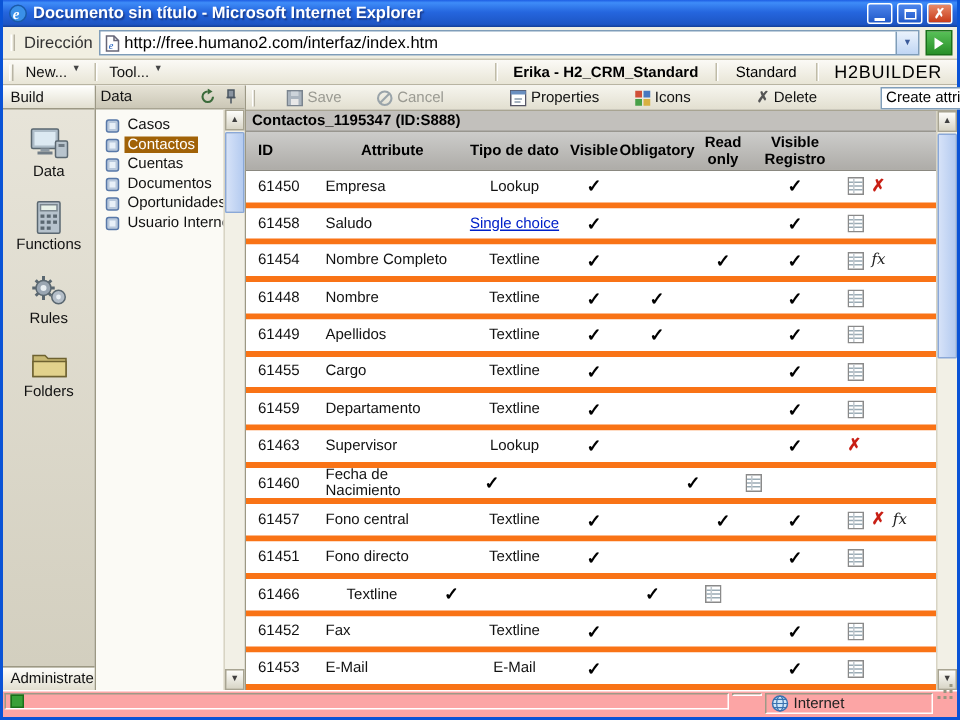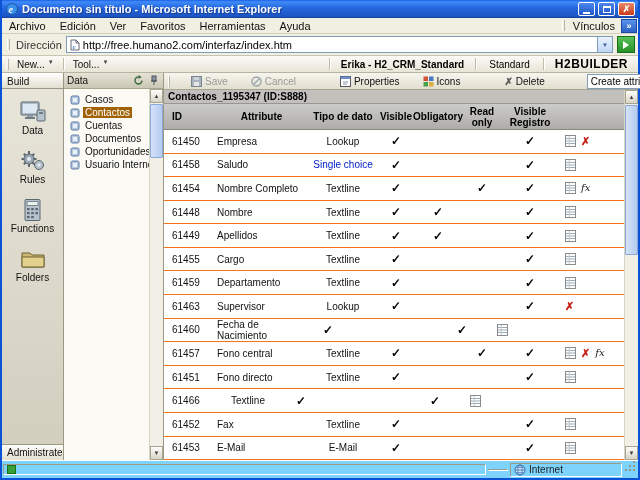--- a/index.html
+++ b/index.html
@@ -34,21 +34,21 @@
   .go-btn{width:18px;height:17px;background:linear-gradient(#58C058,#289028);border:1px solid #1A701A;display:flex;align-items:center;justify-content:center}
   .go-arrow{width:0;height:0;border-left:6px solid #fff;border-top:4px solid transparent;border-bottom:4px solid transparent}
 
   
   .apptb{height:17px;flex:0 0 17px;display:flex;align-items:center;background:linear-gradient(#FBFAF6,#E8E5D6);border-bottom:1px solid #B8B4A2;padding:0 2px;font-size:10px}
   .flat-btn{padding:1px 6px;display:flex;align-items:flex-start;gap:3px;color:#111;white-space:nowrap}
   .dd{font-size:6px;color:#444}
   .vsep{width:1px;height:12px;background:#C0BCA8;margin:0 3px;box-shadow:1px 0 0 #fff}
   .ctx-user{font-weight:bold;padding:0 8px;white-space:nowrap}
   .ctx-profile{padding:0 10px;white-space:nowrap}
-  .brand{font-weight:bold;font-size:12px;letter-spacing:.5px;padding:0 8px;color:#000;white-space:nowrap}
+  .brand{font-weight:normal;font-size:12px;letter-spacing:.5px;padding:0 8px;color:#000;white-space:nowrap}
   .spacer{flex:1}
 
   
   .main{flex:1;display:flex;min-height:0;background:#fff}
   .sidebar{width:62px;flex:0 0 62px;background:linear-gradient(180deg,#E8E5DA,#D2CEBE);border-right:1px solid #9C9884;display:flex;flex-direction:column}
   .build-btn,.admin-btn{height:16px;flex:0 0 16px;background:linear-gradient(#FDFDFA,#E2DFD0);border-top:1px solid #fff;border-bottom:1px solid #9C9884;display:flex;align-items:center;padding-left:5px;font-size:10px;color:#111}
   .admin-btn{border-top:1px solid #9C9884;border-bottom:none}
   .side-items{flex:1;display:flex;flex-direction:column;align-items:center;padding-top:12px;gap:14px}
   .side-item{display:flex;flex-direction:column;align-items:center;gap:2px;width:100%}
   .side-icon{height:22px;display:flex;align-items:center;justify-content:center}
@@ -74,46 +74,46 @@
   .ct-sel{height:15px;background:#fff;border:1px solid #7F9DB9;display:flex;align-items:center;font-size:10px;margin:0 2px}
   .sel-val{padding:0 3px;white-space:nowrap}
   .sel-arrow{width:13px;height:13px;background:linear-gradient(#EAF2FC,#BCD4F4);border-left:1px solid #9CB4D8;display:flex;align-items:center;justify-content:center;font-size:6px;color:#3A5A9A}
   .content-body{flex:1;display:flex;min-height:0}
   .table-col{flex:1;display:flex;flex-direction:column;min-width:0}
   .section-header{height:14px;flex:0 0 14px;background:#C2C0BC;border-bottom:1px solid #98968F;font-weight:bold;font-size:10px;display:flex;align-items:center;padding-left:4px;color:#000}
   .thead{height:26px;flex:0 0 26px;display:flex;background:linear-gradient(#CCCCCA,#AEACA8);border-bottom:1px solid #8A8880;font-weight:bold;font-size:10px;color:#000}
   .th{display:flex;align-items:center;justify-content:center;text-align:center;line-height:1.1;padding:1px}
   .th.col-id{justify-content:flex-start;padding-left:8px}
   .trows{flex:1;display:flex;flex-direction:column;background:#fff}
-  .trow{flex:1;display:flex;align-items:center;border-bottom:1px solid #f97316;font-size:10px;color:#111;background:#fff;min-height:0}
+  .trow{flex:1;display:flex;align-items:center;border-bottom:4px solid #f97316;font-size:10px;color:#111;background:#fff;min-height:0}
   .td{display:flex;align-items:center;height:100%}
   .col-id{width:50px;flex:0 0 50px}
   .td.col-id{padding-left:8px}
   .col-attr{width:95px;flex:0 0 95px}
   .td.col-attr{padding-left:3px}
   .col-tipo{width:68px;flex:0 0 68px;justify-content:center;text-align:right}
   .col-visible{width:38px;flex:0 0 38px}
   .col-obligatory{width:46px;flex:0 0 46px}
   .col-readonly{width:42px;flex:0 0 42px}
   .col-vr{width:54px;flex:0 0 54px}
   .col-actions{flex:1;gap:5px;padding-left:8px}
   .chk{justify-content:center;font-weight:bold;font-size:12px;color:#000}
-  .link{color:#0020C8;}
+  .link{color:#0020C8;text-decoration:underline}
   .act{display:flex;align-items:center;font-size:10px;line-height:1}
   .act-delete{color:#C81E14;font-weight:bold;font-size:11px}
   .act-formula{font-style:italic;font-family:"DejaVu Serif",serif;color:#222}
 
   
   .vscroll{width:14px;flex:0 0 14px;background:#F2F0E6;border-left:1px solid #D8D4C4;display:flex;flex-direction:column}
   .sb-btn{height:14px;flex:0 0 14px;background:linear-gradient(#FDFDFB,#D8D5C6);border:1px solid #A8A492;display:flex;align-items:center;justify-content:center;font-size:6px;color:#404040}
   .sb-track{flex:1;position:relative}
   .sb-thumb{position:absolute;top:1px;left:0;right:0;background:linear-gradient(90deg,#D6E2F8,#B4CBF0);border:1px solid #8AA8D8;border-radius:1px}
 
   
-  .statusbar{height:18px;flex:0 0 18px;background:#7dd3fc;border-top:1px solid #fff;display:flex;align-items:center;padding:1px 1px 1px 1px;gap:2px;font-size:10px}
+  .statusbar{height:18px;flex:0 0 18px;background:#fca5a5;border-top:1px solid #fff;display:flex;align-items:flex-start;padding:1px 1px 1px 1px;gap:2px;font-size:10px}
   .pane{border:1px solid;border-color:#9D9A87 #FFF #FFF #9D9A87;display:flex;align-items:center;color:#222;padding:0 3px;gap:3px}
   .pane-main{flex:1}
   .pane-small{width:20px}
   .pane-zone{width:112px}
   .status-dot{width:9px;height:9px;background:#38A038;border:1px solid #1A701A}
   .grip{width:13px;display:flex;align-items:flex-end;justify-content:flex-end;padding:2px}
   .grip i{display:block;width:2px;height:2px;background:#979680;box-shadow:-4px 0 0 #979680,-8px 0 0 #979680,0 -4px 0 #979680,-4px -4px 0 #979680,0 -8px 0 #979680}
 </style>
 </head>
 <body>
@@ -130,35 +130,20 @@
     <span class="tb-title">Documento sin título - Microsoft Internet Explorer</span>
     <span class="tb-btn tb-min">
         <i class="glyph-min"></i>
       </span>
     <span class="tb-btn tb-max">
         <i class="glyph-max"></i>
       </span>
     <span class="tb-btn tb-close">✗</span>
   </div>
 
-  <div class="menubar">
-    <div class="menu-items">
-        <div class="menu-item">Archivo</div>
-        <div class="menu-item">Edición</div>
-        <div class="menu-item">Ver</div>
-        <div class="menu-item">Favoritos</div>
-        <div class="menu-item">Herramientas</div>
-        <div class="menu-item">Ayuda</div>
-      </div>
-    <div class="menu-right">
-      <span class="gripper"></span>
-      <span class="links-label">Vínculos</span>
-      <span class="chev-box">»</span>
-    </div>
-  </div>
 
   <div class="addressbar">
     <span class="gripper"></span>
     <span class="addr-label">Dirección</span>
     <div class="addr-field">
       <span style="display:flex">
           <svg width="10" height="12" viewBox="0 0 10 12">
             <path d="M1 1h5l3 3v7H1z" fill="#fff" stroke="#667"></path>
             <path d="M6 1v3h3" fill="none" stroke="#667"></path>
             <text x="2.5" y="9.5" font-size="7" fill="#2060C0" font-style="italic" font-family="serif">e</text>
@@ -206,49 +191,49 @@
                 <rect x="5" y="16" width="10" height="2" fill="#707C86"></rect>
                 <rect x="17" y="9" width="8" height="11" rx="1" fill="#B8C4CD" stroke="#5A6770"></rect>
                 <rect x="19" y="11" width="4" height="2" fill="#6E7A84"></rect>
               </svg>
             </div>
             <div class="side-label">Data</div>
           </div>
           <div class="side-item">
             <div class="side-icon">
               <svg width="26" height="22" viewBox="0 0 26 22">
-                <g stroke="#5A6770" stroke-width="2">
-                  <path d="M9 1v3M9 14v3M1.5 9h3M13.5 9h3M3.8 3.8l2 2M12.2 12.2l2 2M14.2 3.8l-2 2M5.8 12.2l-2 2"></path>
-                </g>
-                <circle cx="9" cy="9" r="5" fill="#9AA6B2" stroke="#5A6770"></circle>
-                <circle cx="9" cy="9" r="2" fill="#E8EEF2"></circle>
-                <circle cx="19" cy="15" r="4.5" fill="#B4BEC8" stroke="#5A6770"></circle>
-                <circle cx="19" cy="15" r="1.6" fill="#E8EEF2"></circle>
-              </svg>
-            </div>
-            <div class="side-label">Rules</div>
-          </div>
-          <div class="side-item">
-            <div class="side-icon">
-              <svg width="26" height="22" viewBox="0 0 26 22">
                 <rect x="5" y="0.5" width="15" height="21" rx="1" fill="#B6C2CC" stroke="#5A6770"></rect>
                 <rect x="7" y="2.5" width="11" height="4" fill="#E8F2E8" stroke="#7A868E"></rect>
                 <g fill="#5A6770">
                   <rect x="7" y="9" width="2.6" height="2.2"></rect>
                   <rect x="11.2" y="9" width="2.6" height="2.2"></rect>
                   <rect x="15.4" y="9" width="2.6" height="2.2"></rect>
                   <rect x="7" y="13" width="2.6" height="2.2"></rect>
                   <rect x="11.2" y="13" width="2.6" height="2.2"></rect>
                   <rect x="15.4" y="13" width="2.6" height="2.2"></rect>
                   <rect x="7" y="17" width="2.6" height="2.2"></rect>
                   <rect x="11.2" y="17" width="2.6" height="2.2"></rect>
                 </g>
               </svg>
             </div>
             <div class="side-label">Functions</div>
+          </div>
+          <div class="side-item">
+            <div class="side-icon">
+              <svg width="26" height="22" viewBox="0 0 26 22">
+                <g stroke="#5A6770" stroke-width="2">
+                  <path d="M9 1v3M9 14v3M1.5 9h3M13.5 9h3M3.8 3.8l2 2M12.2 12.2l2 2M14.2 3.8l-2 2M5.8 12.2l-2 2"></path>
+                </g>
+                <circle cx="9" cy="9" r="5" fill="#9AA6B2" stroke="#5A6770"></circle>
+                <circle cx="9" cy="9" r="2" fill="#E8EEF2"></circle>
+                <circle cx="19" cy="15" r="4.5" fill="#B4BEC8" stroke="#5A6770"></circle>
+                <circle cx="19" cy="15" r="1.6" fill="#E8EEF2"></circle>
+              </svg>
+            </div>
+            <div class="side-label">Rules</div>
           </div>
           <div class="side-item">
             <div class="side-icon">
               <svg width="26" height="22" viewBox="0 0 26 22">
                 <path d="M2 5h8l2 2h12v12H2z" fill="#C8B872" stroke="#6E6230"></path>
                 <path d="M2 9h22v10H2z" fill="#E2D28C" stroke="#6E6230"></path>
               </svg>
             </div>
             <div class="side-label">Folders</div>
           </div>

